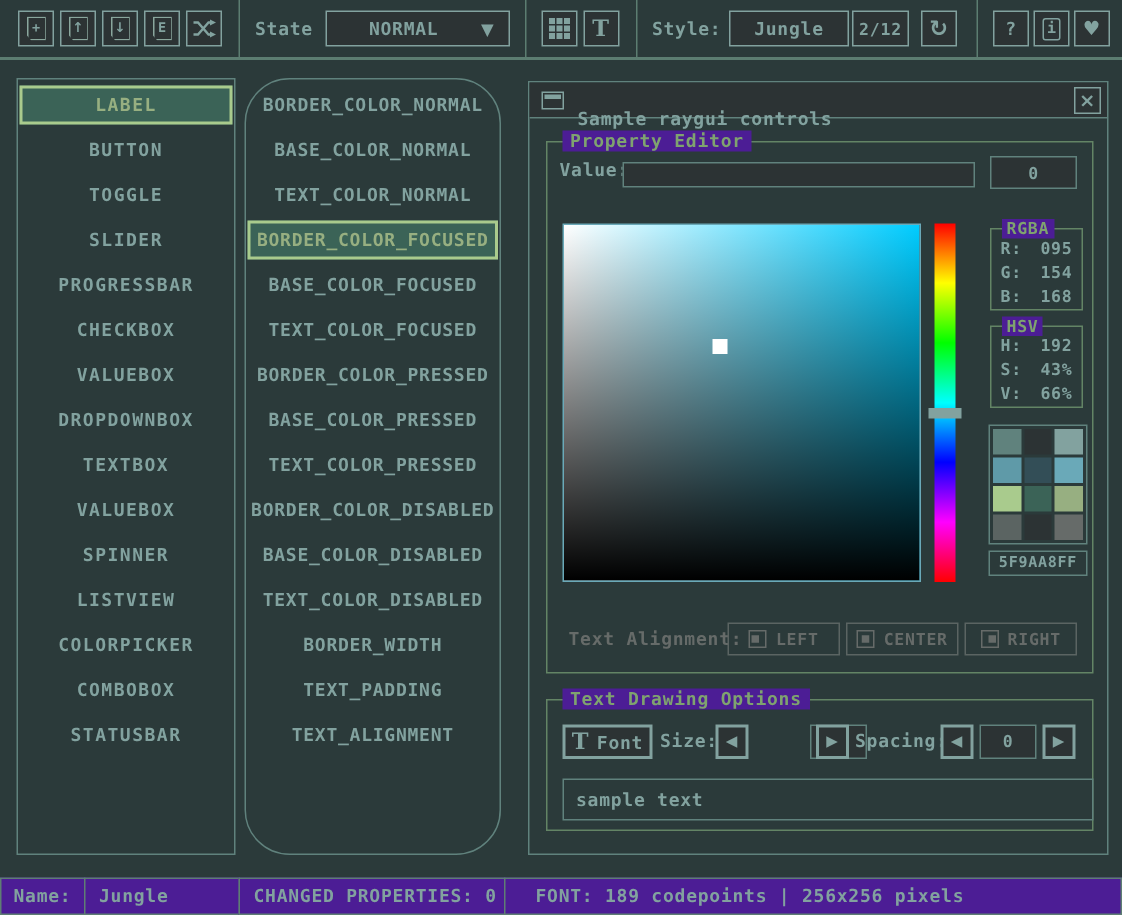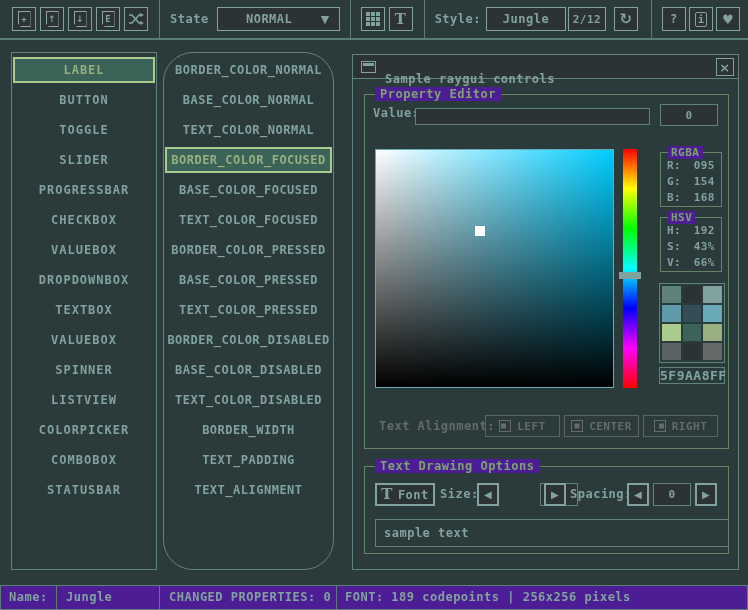--- a/index.html
+++ b/index.html
@@ -77,21 +77,21 @@
   #hue-handle{ position:absolute; left:254px; top:177px; width:22px; height:7px; background:#82a29f; }
 
   .cv-box{ position:absolute; left:295px; width:62px; height:55px; border:1px solid #638465; padding-top:5px; }
   #rgba-box{ top:57px; } #hsv-box{ top:122px; }
   .cv-box .gb-title{ left:7px; top:-7px; padding:0 3px; font-size:11px; }
   .cv-row{ display:flex; justify-content:space-between; padding:0 6px; font-size:11px; line-height:16px; }
 
   #swatch-grid{ position:absolute; left:294px; top:188px; width:66px; height:80px; border:1px solid #60827d;
     background:#2b3a3a; display:grid; grid-template-columns:repeat(3,1fr); gap:2px; padding:2px; }
   #hex-box{ position:absolute; left:294px; top:272px; width:66px; height:17px; border:1px solid #60827d;
-    text-align:center; line-height:15px; font-size:13px; }
+    text-align:center; line-height:15px; font-size:10px; }
 
   #align-label{ position:absolute; left:14px; top:320px; line-height:22px; color:#666b69; }
   #align-buttons{ position:absolute; left:120px; top:320px; display:flex; gap:4px; }
   .align-btn{ width:75px; height:22px; border:1px solid #5b6462; color:#666b69; font-size:11px;
     display:flex; align-items:center; justify-content:center; gap:6px; }
   .al-icon{ width:12px; height:12px; border:1px solid #666b69; position:relative; flex:0 0 auto; }
   .al-icon::before{ content:""; position:absolute; width:5px; height:5px; background:#666b69;
     top:50%; transform:translateY(-50%); }
   .al-left::before{ left:1px; } .al-center::before{ left:50%; transform:translate(-50%,-50%); } .al-right::before{ right:1px; }
 
@@ -109,21 +109,21 @@
   #sample-textbox{ position:absolute; left:10px; top:52px; width:354px; height:28px; border:1px solid #60827d;
     line-height:26px; padding-left:8px; }
 
   
   #statusbar{ position:absolute; left:0; top:585px; width:748px; height:25px; display:flex; }
   .sb-seg{ height:25px; border:1px solid #5e7e74; background:#4c1d95; line-height:23px; }
   .sb-seg + .sb-seg{ margin-left:-1px; }
   #sb-name{ width:57px; padding-left:8px; }
   #sb-style{ width:104px; padding-left:9px; }
   #sb-changed{ width:178px; padding-left:9px; }
-  #sb-font{ flex:1; padding-left:8px; }
+  #sb-font{ flex:1; padding-left:20px; }
 </style>
 </head>
 <body>
 
 <div class="app">
 
   <div id="toolbar">
     <div class="file-group">
       <div class="tb-btn">
         <span class="page">+</span>

